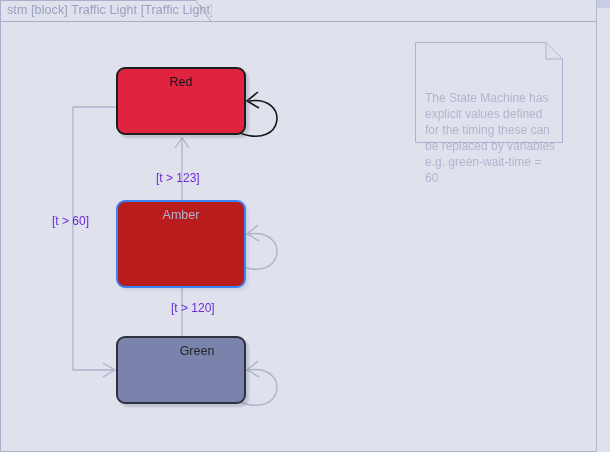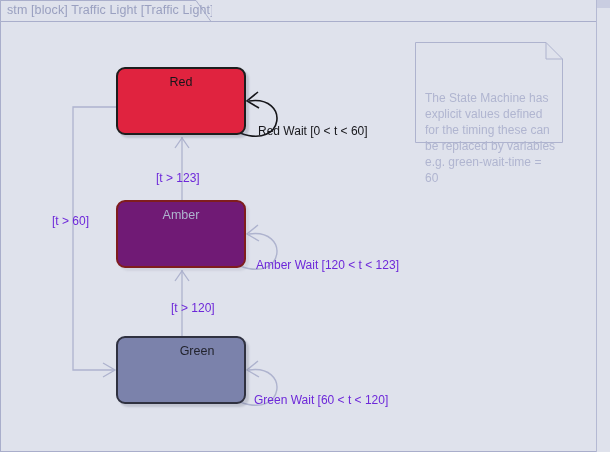--- a/index.html
+++ b/index.html
@@ -107,23 +107,23 @@
     background: #e0233f;
     border: 2px solid #1d1d1d;
     box-shadow: 3px 3px 2px rgba(70,75,100,0.20);
   }
   .state-red .state-label { color: #16161a; }
 
   .state-amber {
     left: 116px;
     top: 200px;
     width: 130px;
-    height: 68px;
-    background: #701a75;
-    border: 2px solid #7f1d1d;
+    height: 88px;
+    background: #b91c1c;
+    border: 2px solid #3b82f6;
     box-shadow: 3px 3px 2px rgba(120,125,150,0.13);
   }
   .state-amber .state-label { color: #aeb3ce; }
 
   .state-green {
     left: 116px;
     top: 336px;
     width: 130px;
     height: 68px;
     background: #7b82ab;
@@ -224,25 +224,22 @@
   </div>
 
   <div class="state state-amber">
     <span class="state-label">Amber</span>
   </div>
 
   <div class="state state-green">
     <span class="state-label">Green</span>
   </div>
 
-  <div class="edge-label lbl-dark" style="left:258px; top:124px;">Red Wait [0 &lt; t &lt; 60]</div>
-
-  <div class="edge-label lbl-faded" style="left:256px; top:258px;">Amber Wait [120 &lt; t &lt; 123]</div>
-
-  <div class="edge-label lbl-faded" style="left:254px; top:393px;">Green Wait [60 &lt; t &lt; 120]</div>
+
+
 
   <div class="edge-label lbl-faded" style="left:156px; top:171px;">[t &gt; 123]</div>
 
   <div class="edge-label lbl-faded" style="left:171px; top:301px;">[t  &gt; 120]</div>
 
   <div class="edge-label lbl-faded" style="left:52px; top:214px;">[t &gt; 60]</div>
 
   <div class="note">
     <svg width="148" height="101" viewBox="0 0 148 101">
       <path d="M0.5,0.5 L131,0.5 L147.5,17 L147.5,100.5 L0.5,100.5 Z" fill="#dfe2ec" stroke="#aeb3ce" stroke-width="1"></path>

